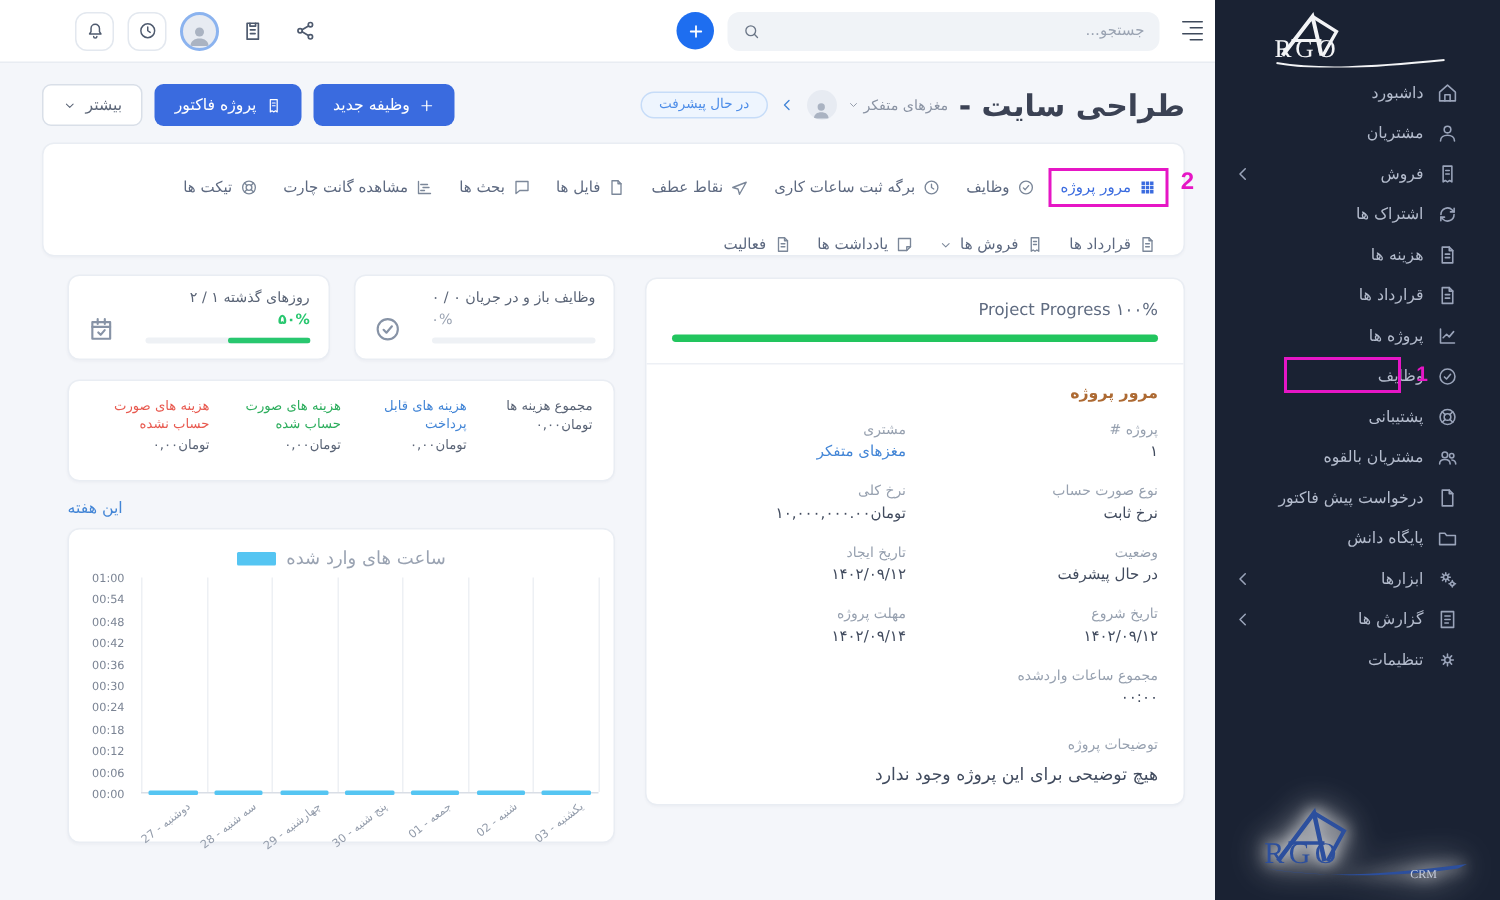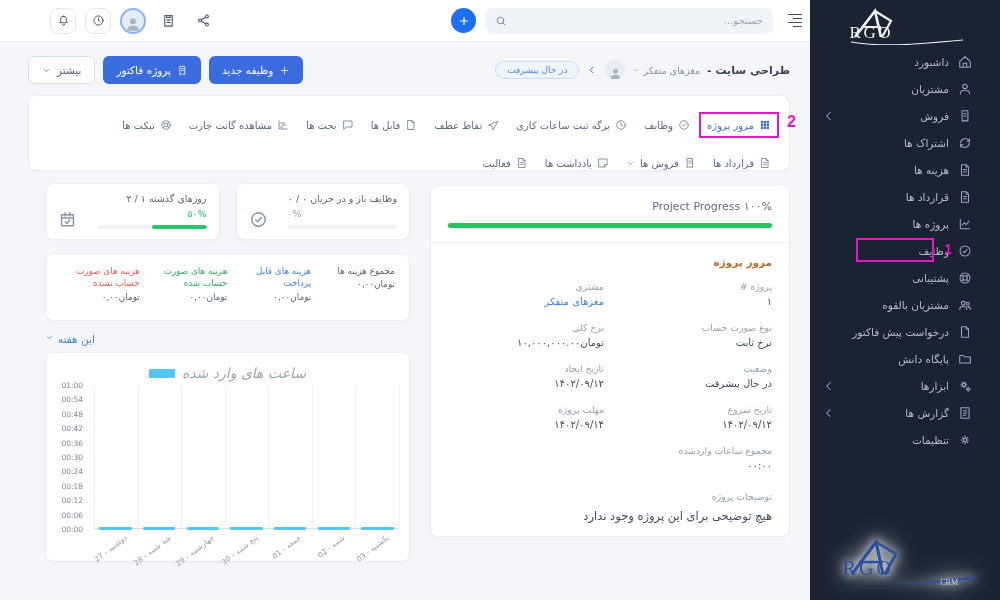--- a/index.html
+++ b/index.html
@@ -31,21 +31,21 @@
   .search .ic{width:12px;height:12px;color:#6b7687;}
   .search input{border:none;background:transparent;outline:none;flex:1;direction:rtl;text-align:right;font-size:10px;color:#414b5e;font-family:"DejaVu Sans",sans-serif;}
   .search input::placeholder{color:#9aa3b2;}
   .burger{width:16px;display:flex;flex-direction:column;align-items:flex-end;gap:2.5px;cursor:pointer;margin-left:4px;}
   .burger span{height:1.6px;background:#3f4a5c;border-radius:1px;display:block;}
 
   
   .main{position:absolute;top:42px;left:0;width:810px;height:558px;}
   .hdr{position:absolute;top:14px;right:20px;left:28px;display:flex;justify-content:space-between;align-items:center;}
   .hdr-title-side{display:flex;align-items:center;gap:7px;}
-  .pg-title{font-size:11px;font-weight:bold;color:#3b4254;}
+  .pg-title{font-size:20px;font-weight:bold;color:#3b4254;}
   .client-mini{display:flex;align-items:center;gap:3px;font-size:9.5px;color:#8a93a3;cursor:pointer;}
   .client-mini .ic{width:8px;height:8px;}
   .mini-avatar{width:20px;height:20px;border-radius:50%;background:#e7ebf2;display:flex;align-items:flex-end;justify-content:center;overflow:hidden;color:#aab3c2;}
   .mini-avatar .ic{width:13px;height:13px;}
   .exp-chev{width:12px;height:12px;color:#4285d6;cursor:pointer;}
   .badge{font-size:9px;color:#4c8ce8;background:#eef5fe;border:1px solid #c6dcf8;border-radius:20px;padding:3px 11px;cursor:pointer;white-space:nowrap;}
   .hdr-btns{display:flex;align-items:center;gap:8px;}
   .btn{height:28px;border-radius:6px;border:none;display:flex;align-items:center;gap:6px;padding:0 13px;font-size:10.5px;cursor:pointer;font-family:"DejaVu Sans",sans-serif;}
   .btn-blue{background:#3a6bdf;color:#fff;}
   .btn-white{background:#fff;color:#5a6476;border:1px solid #d9dfe8;}
@@ -63,40 +63,40 @@
   .anno-frame{position:absolute;top:-7px;bottom:-2px;right:-8px;left:-8px;border:2px solid #e616c5;pointer-events:none;}
   .anno-num{position:absolute;top:-6px;right:-25px;color:#e616c5;font-weight:bold;font-size:16px;font-family:"Liberation Sans",sans-serif;pointer-events:none;}
   .tab-row2{margin-top:16px;}
 
   
   .stats{position:absolute;top:141px;left:45px;width:365px;display:flex;gap:16px;}
   .stat-card{flex:1;padding:9px 12px 10px;display:flex;gap:20px;align-items:flex-end;}
   .stat-card .txt{flex:1;min-width:0;}
   .stat-title{font-size:9.5px;color:#5a6476;direction:ltr;text-align:right;white-space:nowrap;}
   .stat-pct{font-size:9.5px;margin-top:4px;direction:ltr;}
-  .pct-green{color:#28c76f;}
+  .pct-green{color:#28c76f;font-weight:bold;}
   .pct-gray{color:#9aa3b2;}
   .card-days .stat-pct{text-align:right;padding-left:2px;}
   .card-tasks .stat-pct{text-align:left;}
   .bar-track{height:4px;border-radius:2px;background:#eef1f5;margin-top:6px;position:relative;overflow:hidden;direction:rtl;}
   .bar-fill{position:absolute;top:0;bottom:0;right:0;background:#28c76f;border-radius:2px;}
   .stat-card .ic{width:19px;height:19px;color:#8793a6;margin-top:2px;}
 
   
   .exp-card{position:absolute;top:211px;left:45px;width:365px;height:68px;display:grid;grid-template-columns:1fr 1fr 1.05fr 1.05fr;gap:8px;padding:11px 14px 8px;}
   .exp-title{font-size:8.8px;line-height:1.4;}
   .exp-val{font-size:8.8px;color:#5a6476;direction:ltr;text-align:right;margin-top:2px;}
   .c-gray{color:#5a6476;} .c-blue{color:#4285d6;} .c-green{color:#2eae5e;} .c-red{color:#e8594f;}
 
   
-  .week-filter{position:absolute;top:291px;left:45px;display:flex;align-items:flex-start;gap:4px;font-size:10.5px;color:#4285d6;cursor:pointer;}
+  .week-filter{position:absolute;top:291px;left:45px;display:flex;align-items:flex-start;gap:4px;font-size:10.5px;color:#4285d6;cursor:pointer;flex-direction:column;}
   .week-filter .ic{width:9px;height:9px;}
   .chart-card{position:absolute;top:310px;left:45px;width:365px;height:210px;padding:10px 0 0;}
   .legend{display:flex;justify-content:center;align-items:center;gap:7px;margin-top:2px;}
-  .legend-label{font-size:14px;color:#9aa3b2;font-style:italic;}
+  .legend-label{font-size:12px;color:#9aa3b2;}
   .legend-swatch{width:26px;height:9px;background:#55c5f2;border-radius:1px;}
   .plot{position:absolute;left:48px;right:10px;top:32px;height:144px;border-bottom:1px solid #d9dee6;}
   .gl{position:absolute;top:0;bottom:0;width:1px;background:#edf0f4;}
   .yt{position:absolute;right:100%;margin-right:11px;font-size:7.5px;color:#7b8494;direction:ltr;white-space:nowrap;}
   .zb{position:absolute;bottom:-1.5px;height:3px;background:#55c5f2;border-radius:1px;}
   .xl{position:absolute;top:calc(100% + 5px);font-size:7.5px;color:#939cab;direction:ltr;white-space:nowrap;transform:translateX(-100%) rotate(-38deg);transform-origin:right top;}
 
   
   .ov-card{position:absolute;top:143px;right:20px;width:360px;height:352px;padding:14px 17px;}
   .pp-label{direction:ltr;text-align:right;font-size:11px;color:#5f6b80;}

